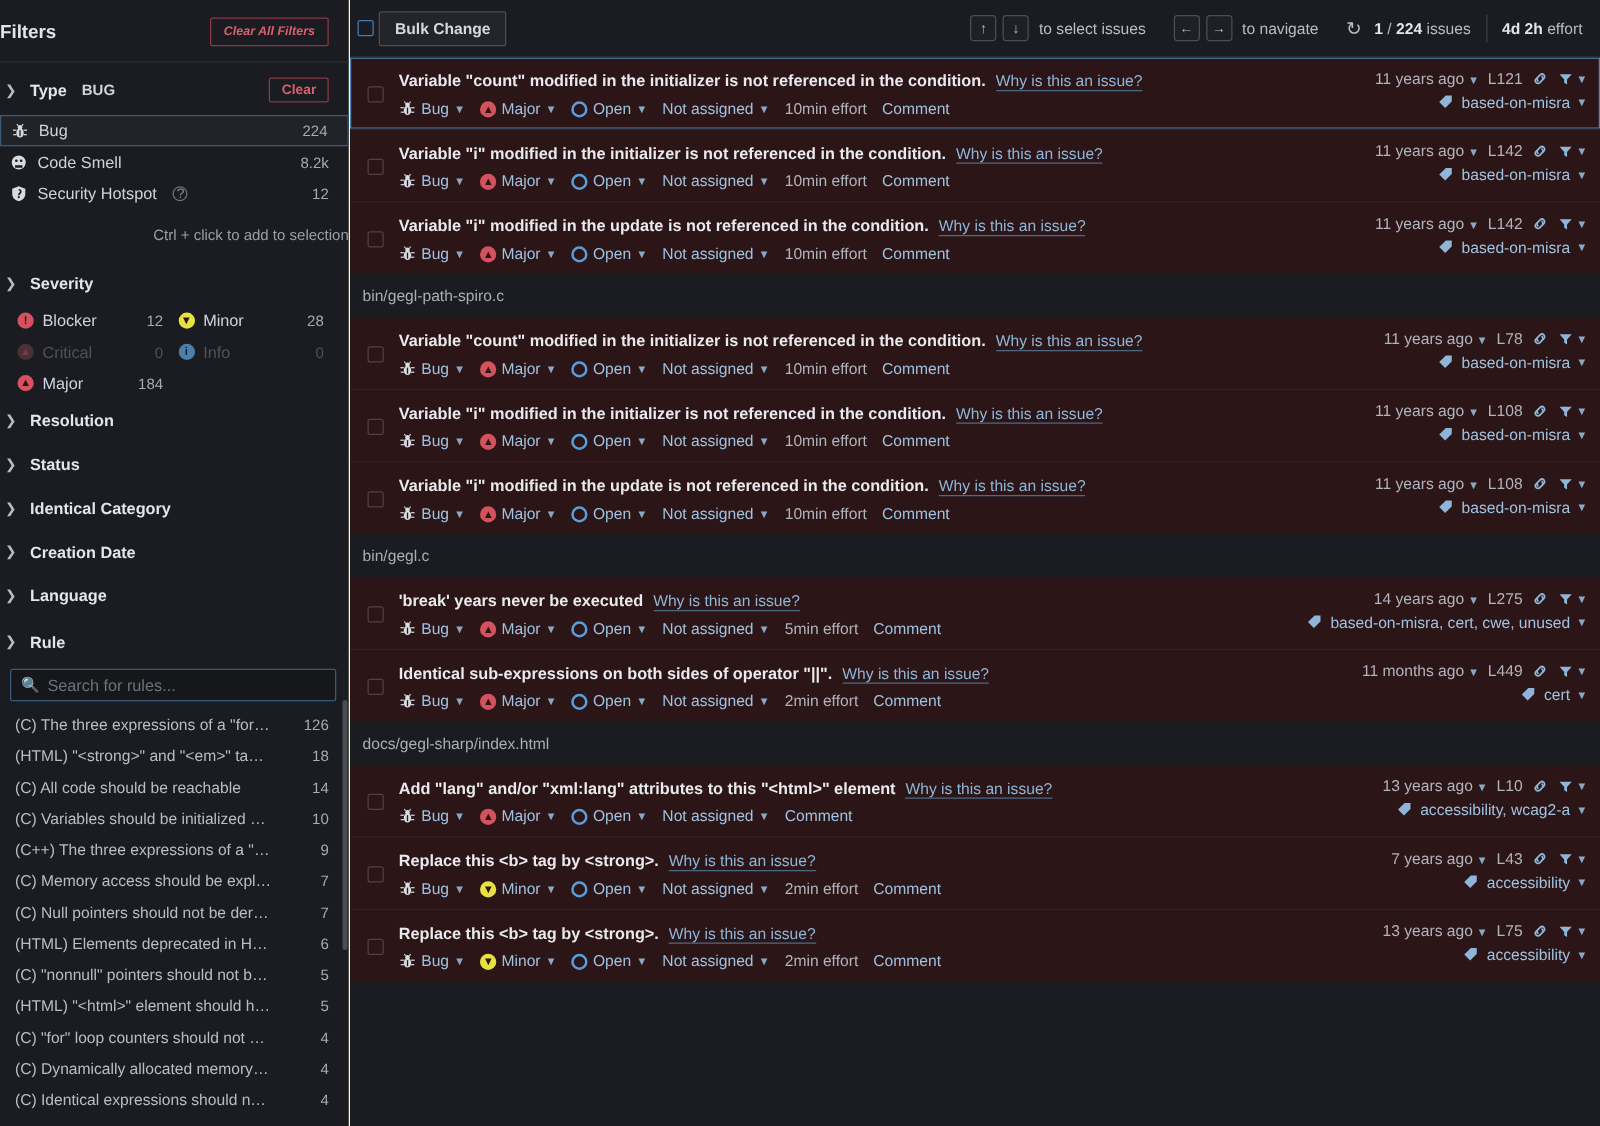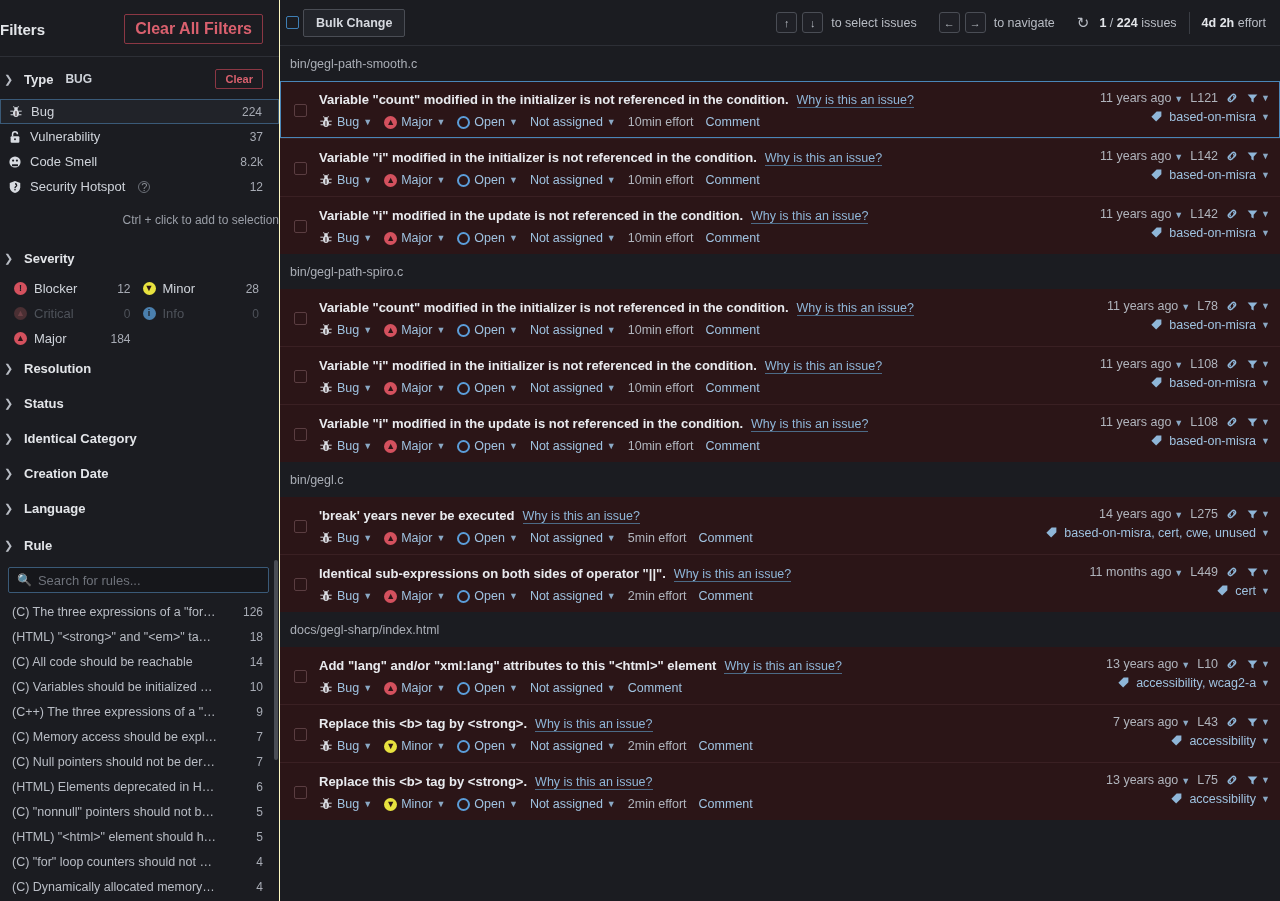--- a/index.html
+++ b/index.html
@@ -21,22 +21,22 @@
     position: relative;
     flex: 0 0 280px;
   }
   .sb-head {
     display: flex; align-items: center; justify-content: space-between;
     padding: 14px 16px 12px 0px;
   }
   .sb-title { font-size: 15px; font-weight: bold; color: #e3e5e9; padding-left: 0px; }
   .clear-all {
     border: 1px solid #8b3744; color: #d9606e; background: transparent;
-    font-size: 16px; font-weight: bold; padding: 5px 10px; border-radius: 2px;
-    font-family: "Liberation Sans", sans-serif; cursor: pointer;
+    font-size: 10px; font-weight: bold; padding: 5px 10px; border-radius: 2px;
+    font-family: "Liberation Sans", sans-serif; cursor: pointer; font-style: italic;
   }
   .sb-divider { height: 1px; background: #2d2f36; margin: 0 0 0 0; }
 
   .facet { padding: 0; }
   .facet-head {
     display: flex; align-items: center; gap: 8px;
     padding: 12px 16px 10px 4px;
   }
   .chev { font-size: 11px; color: #b8bcc4; width: 12px; display:inline-block; }
   .facet-name { font-size: 13px; font-weight: bold; color: #e3e5e9; }
@@ -245,31 +245,20 @@
                 <rect x="9.8" y="1.2" width="1" height="2.2" fill="#d8dbe1" transform="rotate(30 10.3 2.3)"></rect>
                 <rect x="7.4" y="7" width="1.2" height="5.5" fill="#2b1517"></rect>
               </svg>
             </span>
             <span class="lbl">Bug</span>
             <span class="cnt">224</span>
           </div>
           <div class="type-item">
             <span class="ico">
               <svg width="14" height="14" viewBox="0 0 16 16">
-                <rect x="3" y="7" width="10" height="7.5" rx="1.2" fill="#d8dbe1"></rect>
-                <path d="M5.2 7 V4.8 a2.8 2.8 0 0 1 5.6 0" fill="none" stroke="#d8dbe1" stroke-width="1.7"></path>
-                <circle cx="8" cy="10.6" r="1.1" fill="#1b1c21"></circle>
-              </svg>
-            </span>
-            <span class="lbl">Vulnerability</span>
-            <span class="cnt">37</span>
-          </div>
-          <div class="type-item">
-            <span class="ico">
-              <svg width="14" height="14" viewBox="0 0 16 16">
                 <circle cx="8" cy="8" r="6.4" fill="#d8dbe1"></circle>
                 <circle cx="5.8" cy="6.4" r="1.25" fill="#1b1c21"></circle>
                 <circle cx="10.2" cy="6.4" r="1.25" fill="#1b1c21"></circle>
                 <path d="M4.6 10.6 h6.8 v2.2 h-6.8 z" fill="#1b1c21"></path>
               </svg>
             </span>
             <span class="lbl">Code Smell</span>
             <span class="cnt">8.2k</span>
           </div>
           <div class="type-item">
@@ -429,21 +418,20 @@
         <span class="keycap">→</span>
         <span class="tb-text">to navigate</span>
         <span class="reload-ico">↻</span>
         <span class="counts"><b>1</b> <span>/</span> <b>224</b> <span>issues</span></span>
         <span class="vsep"></span>
         <span class="effort-total"><b>4d 2h</b> <span>effort</span></span>
       </div>
     </div>
 
     <div class="issues" id="issues-container">
-        <div class="file-head">bin/gegl-path-smooth.c</div>
         <div class="issue-row selected first-in-group">
           <div class="row-cbox"></div>
           <div class="issue-body">
             <div class="issue-line1">
               <span class="issue-msg">Variable "count" modified in the initializer is not referenced in the condition.</span>
               <span class="why-link">Why is this an issue?</span>
             </div>
             <div class="issue-line2">
               <span class="meta-btn">
                 <span class="ico">

